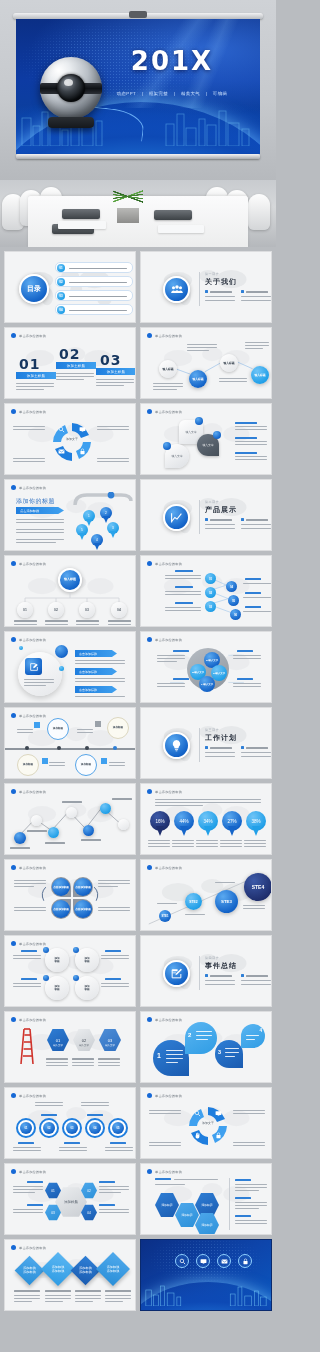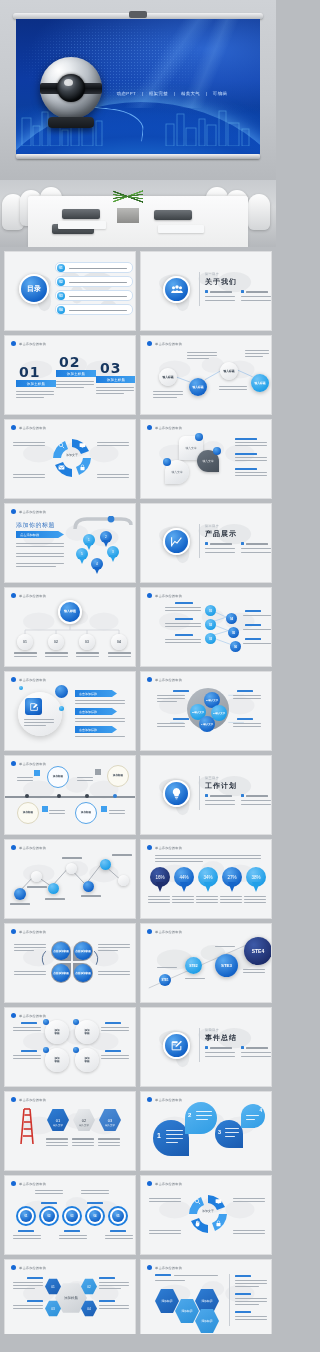--- a/index.html
+++ b/index.html
@@ -152,21 +152,21 @@
     position:absolute; height:8px; border-radius:1px;
     background:#f7f8f9; box-shadow:0 1px 2px rgba(0,0,0,.16);
   }
 
   
   .grid {
     position:relative; width:276px; padding:4px 4px 0 4px;
     display:grid; grid-template-columns:1fr 1fr; gap:4px;
   }
   .slide {
-    position:relative; height:80px; background:#f3f4f5;
+    position:relative; height:72px; background:#f3f4f5;
     border:1px solid #dcdddf; overflow:hidden;
   }
   .slide.dark { background:linear-gradient(145deg,#0b2f86,#0e45ab 55%,#0a58c0); border-color:#0a2a6d; }
   .wmap {
     position:absolute; left:6%; top:14%; width:88%; height:72%;
     opacity:.45; pointer-events:none;
   }
   .hdr { position:absolute; left:6px; top:5px; display:flex; align-items:center; gap:3px; }
   .hdr-dot { width:5px; height:5px; border-radius:50%; background:#1769d6; flex:none; }
   .hdr-txt { font-size:3.2px; color:#6d757e; letter-spacing:.2px; white-space:nowrap; }
@@ -242,20 +242,21 @@
 
     <div class="cam">
       <div class="cam-cable"></div>
       <div class="cam-ball">
         <div class="cam-band"></div>
         <div class="cam-lens"></div>
       </div>
       <div class="cam-base"></div>
     </div>
 
+    <div class="hero-title">201X</div>
     <div class="hero-tags">
       <span>动态PPT</span>
       <span>|</span>
       <span>框架完整</span>
       <span>|</span>
       <span>精美大气</span>
       <span>|</span>
       <span>可编辑</span>
     </div>
   </div>

